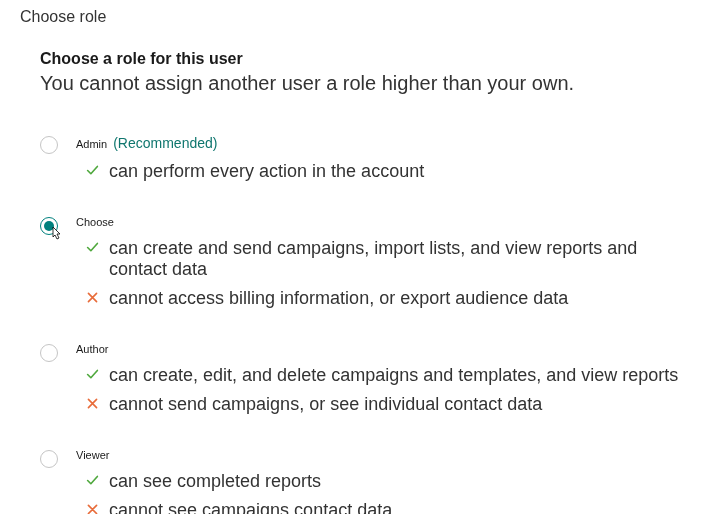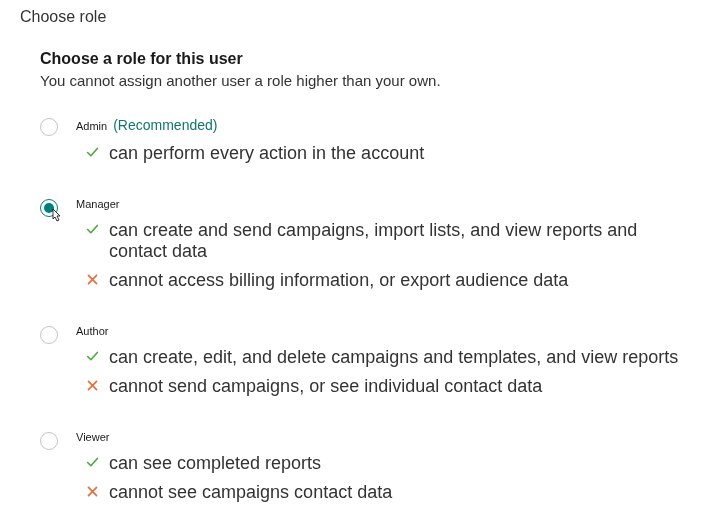--- a/index.html
+++ b/index.html
@@ -20,24 +20,24 @@
   .content {
     padding-left: 20px;
   }
   .heading {
     font-size: 16px;
     font-weight: 700;
     color: #1a1a1a;
     margin-bottom: 4px;
   }
   .subheading {
-    font-size: 15px;
+    font-size: 20px;
     font-weight: 400;
     color: #333;
-    margin-bottom: 28px;
+    margin-bottom: 40px;
   }
   .role-option {
     display: flex;
     align-items: flex-start;
     margin-bottom: 26px;
   }
   .radio-col {
     position: relative;
     width: 36px;
     flex-shrink: 0;
@@ -136,21 +136,21 @@
     <div class="radio-col">
       <div class="radio selected">
         <div class="radio-inner"></div>
       </div>
       <svg class="cursor" viewBox="0 0 16 18">
         <path d="M5 1 L5 11 L7 9 L9 13 L11 12 L9 8 L12 8 Z" fill="#fff" stroke="#000" stroke-width="0.8"></path>
       </svg>
     </div>
     <div class="role-body">
       <div class="role-label-row">
-        <span class="role-label">Manager</span>
+        <span class="role-label">Choose</span>
       </div>
       <div class="cap-row">
         <svg class="cap-icon" viewBox="0 0 16 16">
             <path d="M2 8 L6 12 L14 3" stroke="#4fa83d" stroke-width="2" fill="none" stroke-linecap="round" stroke-linejoin="round"></path>
           </svg>
         <span class="cap-text">can create and send campaigns, import lists, and view reports and contact data</span>
       </div>
       <div class="cap-row">
         <svg class="cap-icon" viewBox="0 0 16 16">
             <path d="M3 3 L13 13 M13 3 L3 13" stroke="#e86c3a" stroke-width="2" fill="none" stroke-linecap="round"></path>

